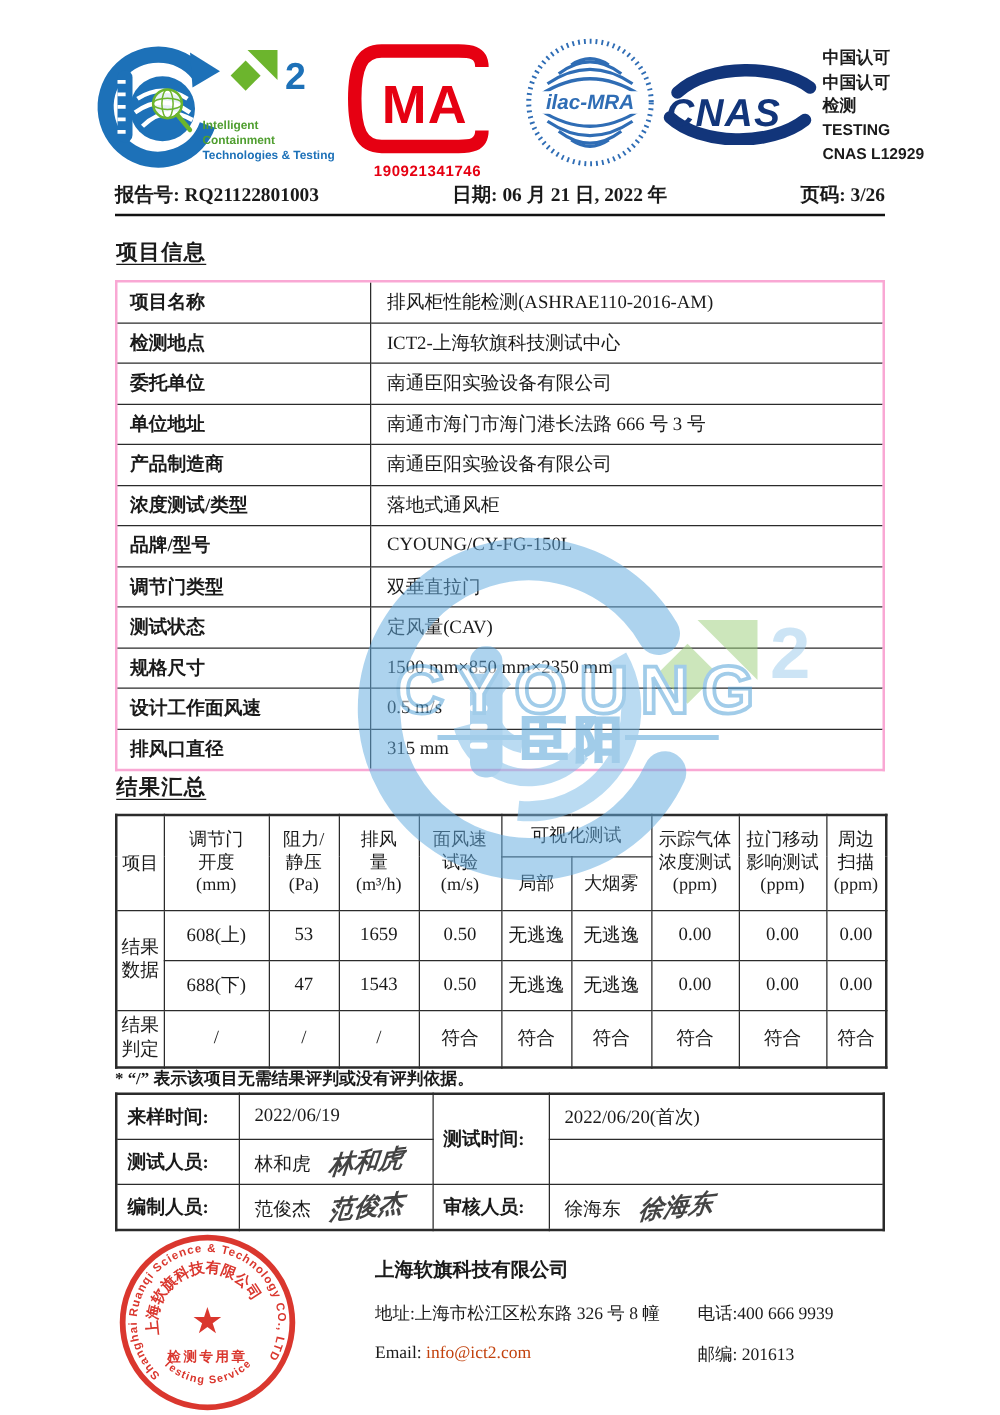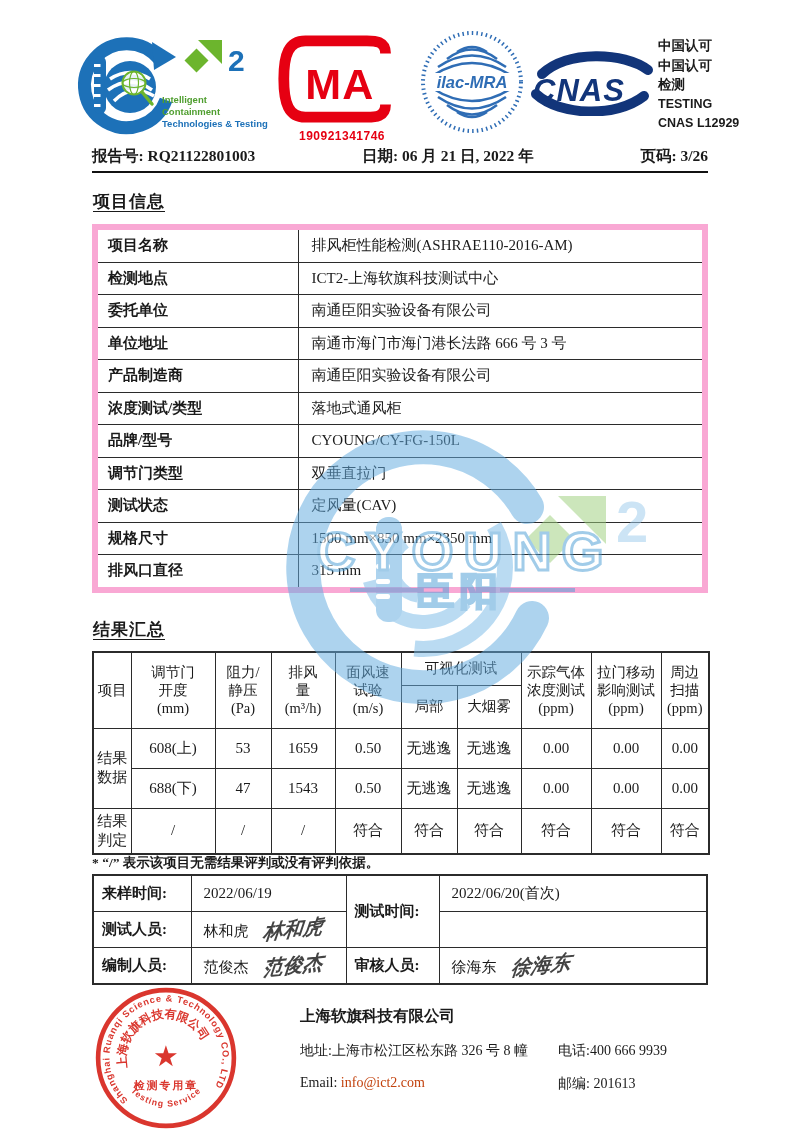--- a/index.html
+++ b/index.html
@@ -14,21 +14,21 @@
   
   .report-meta{position:absolute;left:92px;top:146px;width:616px;display:flex;justify-content:space-between;
                font-size:15.5px;font-weight:bold;}
   .meta-rule{position:absolute;left:92px;top:171px;width:616px;height:2px;background:#111;}
   
   .sec-title{position:absolute;left:93px;font-size:17px;font-weight:bold;letter-spacing:1px;
              text-decoration:underline;text-underline-offset:4px;margin:0;}
   
   table{border-collapse:collapse;table-layout:fixed;}
   td,th{border:1px solid #2b2b2b;overflow:visible;}
-  .info-table{position:absolute;left:92px;top:224px;width:616px;border:6px solid #f9a8d4;font-size:15px;}
+  .info-table{position:absolute;left:92px;top:224px;width:616px;border:2px solid #f9a8d4;font-size:15px;}
   .info-table td{height:29.5px;}
   .info-table .lbl{width:203px;font-weight:bold;padding-left:10px;}
   .info-table .val{padding-left:13px;}
   .results-table{position:absolute;left:92px;top:651px;width:616px;border:2px solid #2b2b2b;
                  font-size:14.5px;text-align:center;}
   .results-table td{padding:0 1px;}
   .pre{white-space:pre-line;line-height:1.25;}
   .r-h1{height:33px;}
   .r-h2{height:43px;}
   .r-row{height:40px;font-size:15px;}
@@ -162,20 +162,24 @@
           <td class="lbl">调节门类型</td>
           <td class="val">双垂直拉门</td>
         </tr>
       <tr>
           <td class="lbl">测试状态</td>
           <td class="val">定风量(CAV)</td>
         </tr>
       <tr>
           <td class="lbl">规格尺寸</td>
           <td class="val">1500 mm×850 mm×2350 mm</td>
+        </tr>
+      <tr>
+          <td class="lbl">设计工作面风速</td>
+          <td class="val">0.5 m/s</td>
         </tr>
       <tr>
           <td class="lbl">排风口直径</td>
           <td class="val">315 mm</td>
         </tr>
     </tbody>
   </table>
 
   <h2 class="sec-title" style="top:618px;">结果汇总</h2>
 

